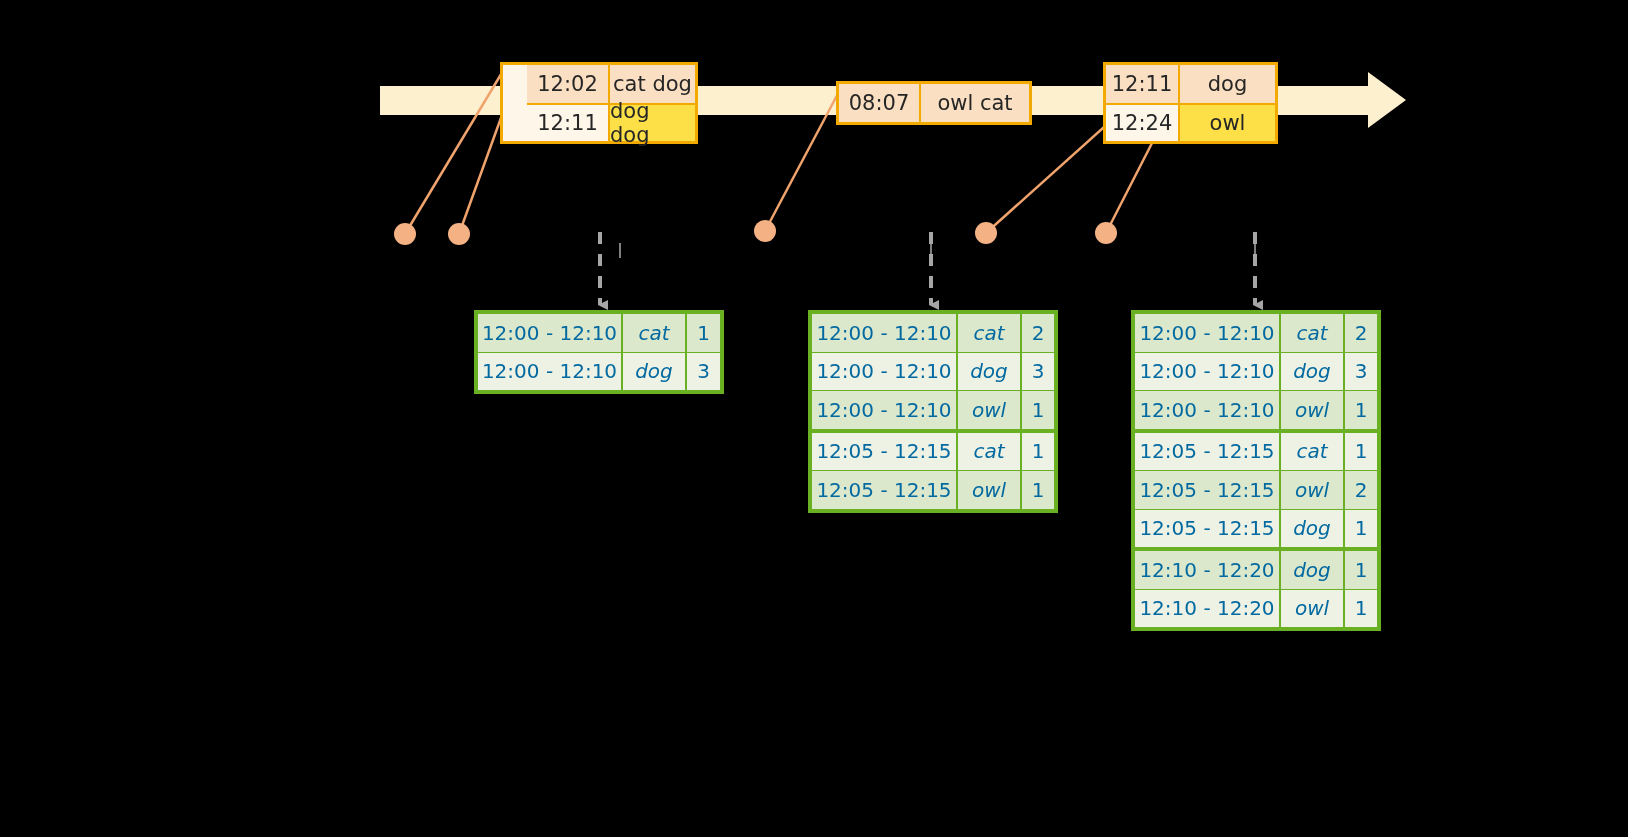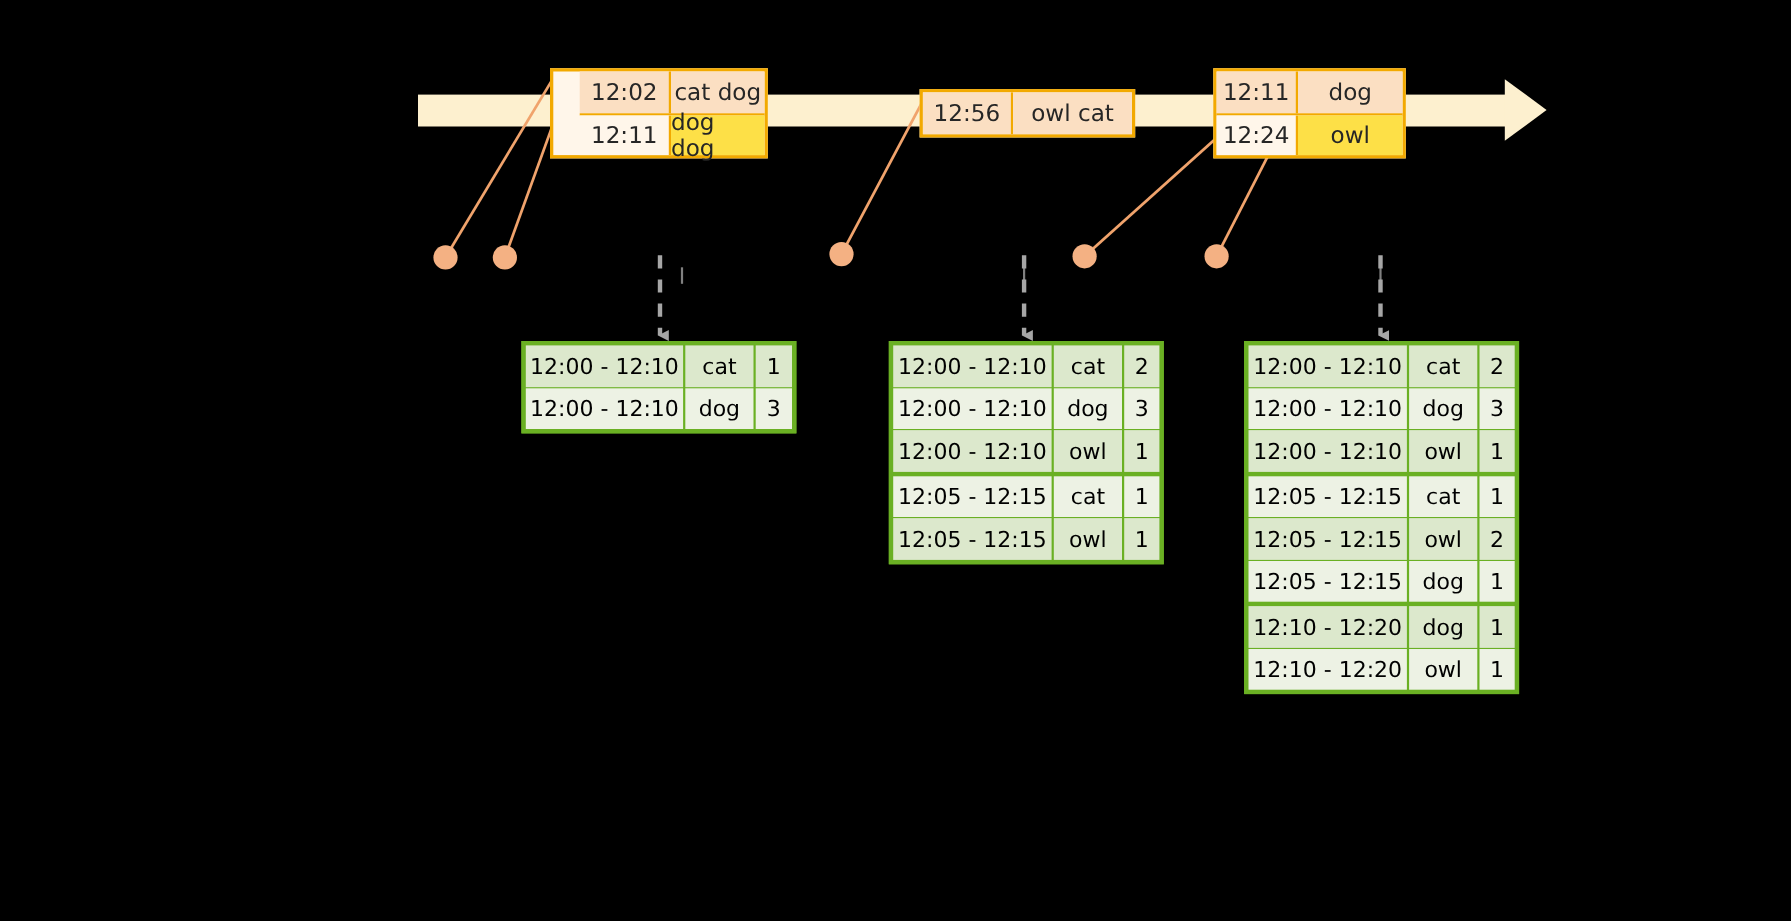--- a/index.html
+++ b/index.html
@@ -111,28 +111,28 @@
     height: 37.5px;
     box-sizing: border-box;
   }
   .res-row + .res-row { margin-top: 1px; }
   .res-row.group-end { margin-bottom: 3px; }
   .res-cell {
     box-sizing: border-box;
     display: flex;
     align-items: center;
     justify-content: center;
-    color: #000000;
+    color: #0369a1;
     font-size: 20px;
     background: #EDF2E4;
     text-align: right;
   }
   .res-row.shaded .res-cell { background: #DCE8CC; }
   .res-cell.win { flex: none; }
-  .res-cell.key { flex: none; margin-left: 2px; }
+  .res-cell.key { flex: none; margin-left: 2px; font-style: italic; }
   .res-cell.cnt { flex: 1; margin-left: 2px; }
 
   #result-table-1 { left: 474px; top: 310px; width: 250px; }
   #result-table-1 .win { width: 143px; }
   #result-table-1 .key { width: 62px; }
 
   #result-table-2 { left: 808px; top: 310px; width: 250px; }
   #result-table-2 .win { width: 144px; }
   #result-table-2 .key { width: 62px; }
 
@@ -186,21 +186,21 @@
         <div class="evt-time">12:02</div>
         <div class="evt-val">cat dog</div>
       </div>
       <div class="event-row">
         <div class="evt-time">12:11</div>
         <div class="evt-val">dog dog</div>
       </div>
     </div>
   <div class="event-box" id="event-box-2">
       <div class="event-row shaded">
-        <div class="evt-time">12:56</div>
+        <div class="evt-time">08:07</div>
         <div class="evt-val">owl cat</div>
       </div>
     </div>
   <div class="event-box" id="event-box-3">
       <div class="event-row shaded">
         <div class="evt-time">12:11</div>
         <div class="evt-val">dog</div>
       </div>
       <div class="event-row">
         <div class="evt-time">12:24</div>

